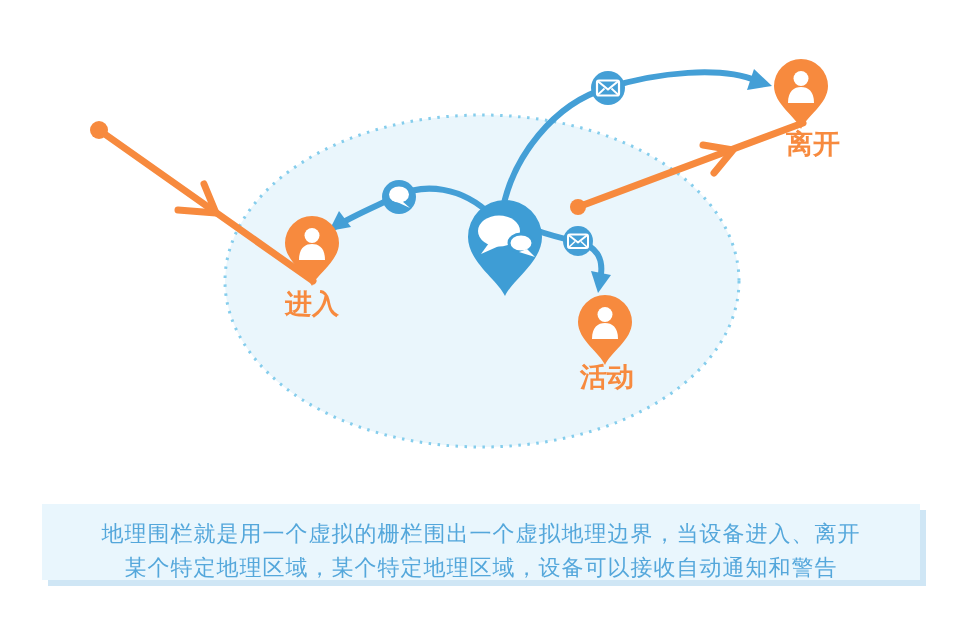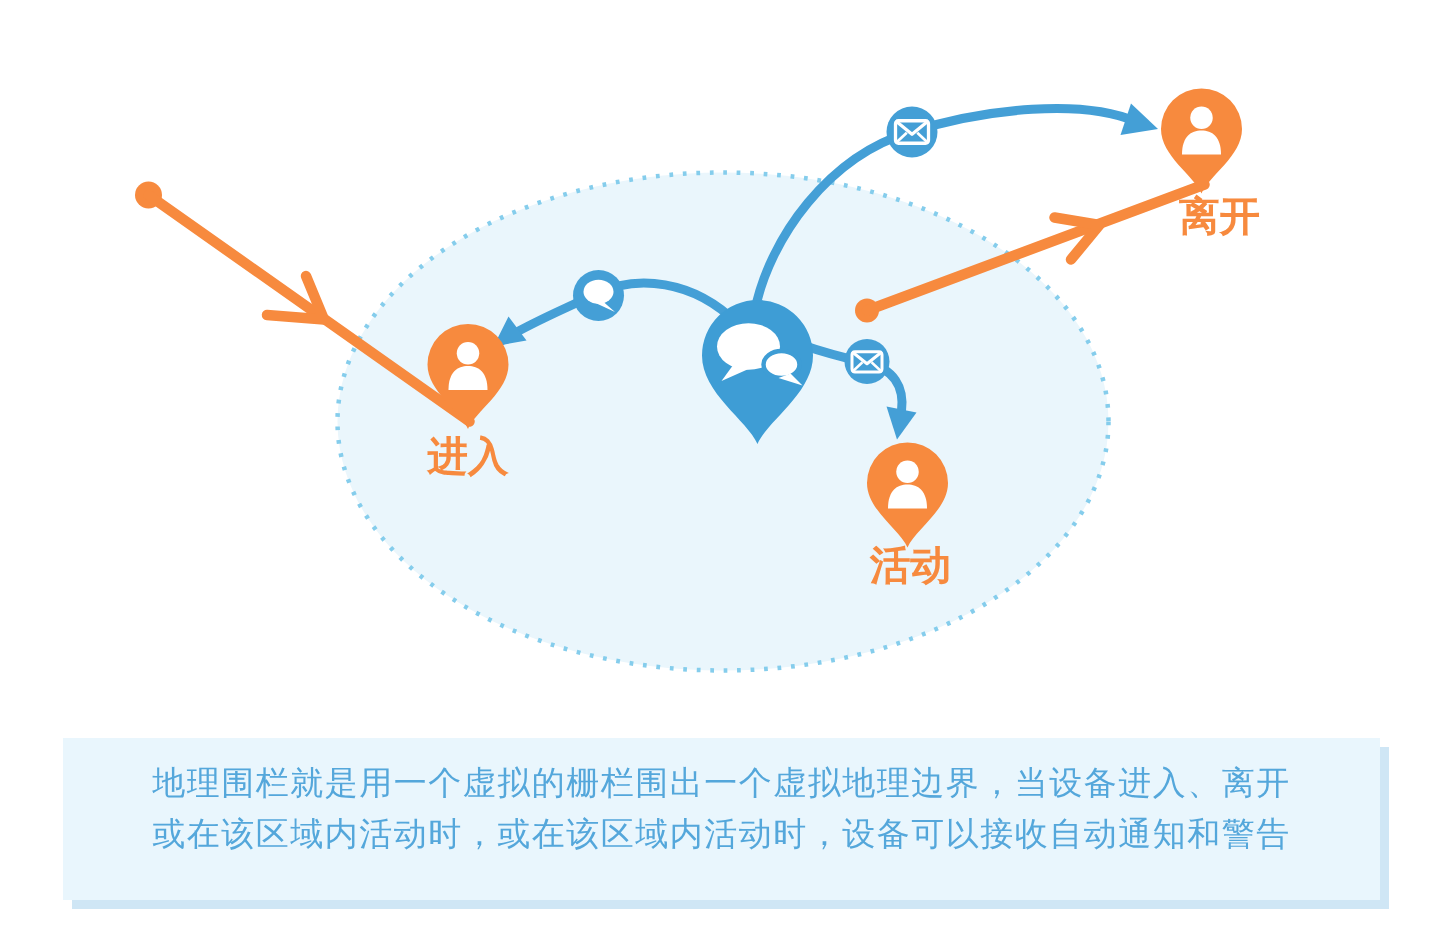--- a/index.html
+++ b/index.html
@@ -18,23 +18,23 @@
     background: #ffffff;
   }
   .diagram-svg {
     position: absolute;
     left: 0;
     top: 0;
   }
   .desc-box {
     position: absolute;
     left: 42px;
-    top: 492px;
+    top: 504px;
     width: 878px;
-    height: 108px;
+    height: 76px;
     background: #e9f6fd;
     box-shadow: 6px 6px 0 #cfe6f5;
     box-sizing: border-box;
     padding-top: 13px;
     text-align: center;
   }
   .desc-line {
     color: #54a7db;
     font-size: 22px;
     line-height: 34px;
@@ -132,16 +132,16 @@
       <path d="M 592 339 C 592 327 598 323 605 323 C 612 323 618 327 618 339 Z" fill="#ffffff"></path>
     </g>
 
     <text class="pin-label" x="312" y="313" text-anchor="middle">进入</text>
     <text class="pin-label" x="813" y="153" text-anchor="middle">离开</text>
     <text class="pin-label" x="607" y="386" text-anchor="middle">活动</text>
   </svg>
 
   <div class="desc-box">
     <div class="desc-line">地理围栏就是用一个虚拟的栅栏围出一个虚拟地理边界，当设备进入、离开</div>
-    <div class="desc-line">或在该区域内活动时，或在该区域内活动时，设备可以接收自动通知和警告</div>
+    <div class="desc-line">某个特定地理区域，某个特定地理区域，设备可以接收自动通知和警告</div>
   </div>
 
 </div>
 
 </body></html>

